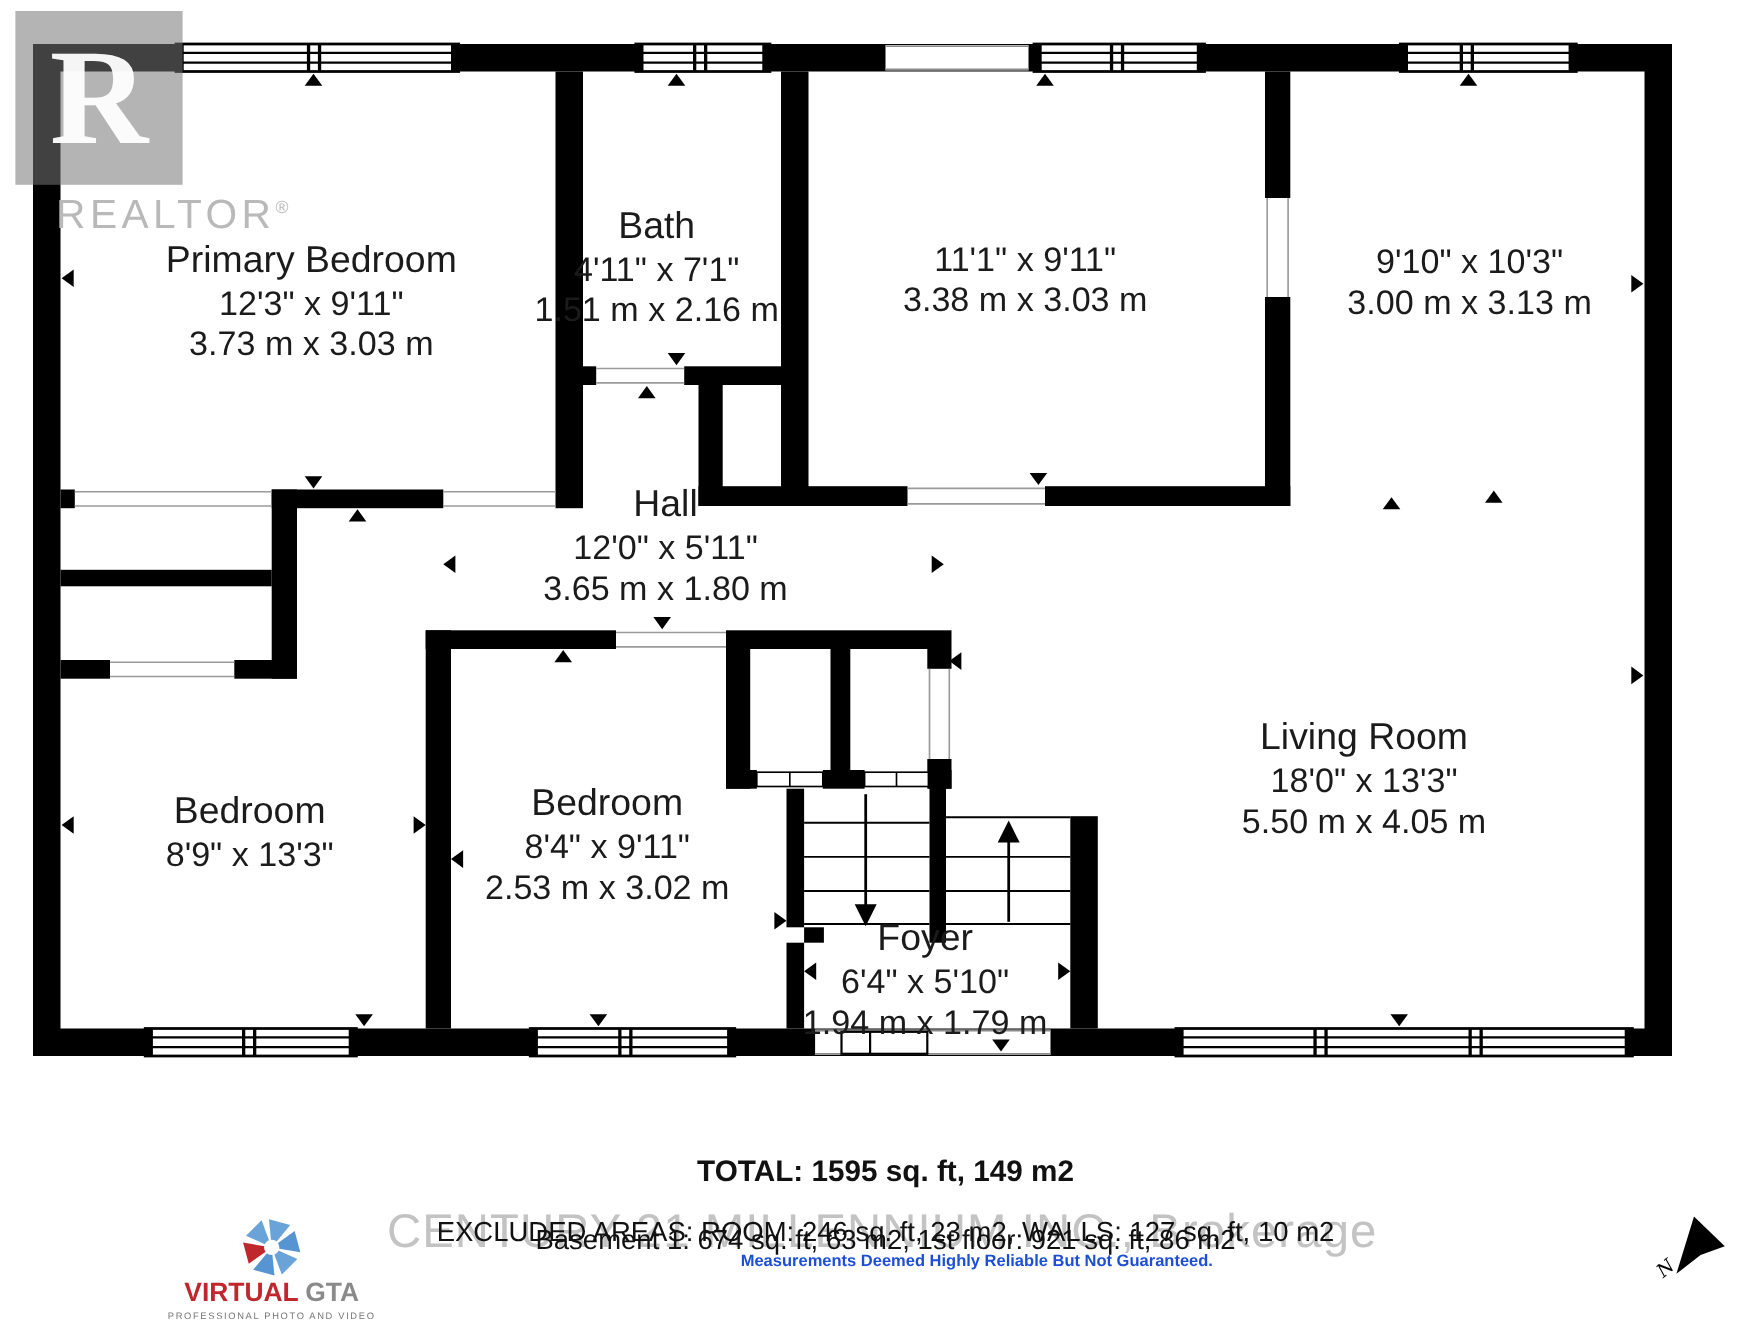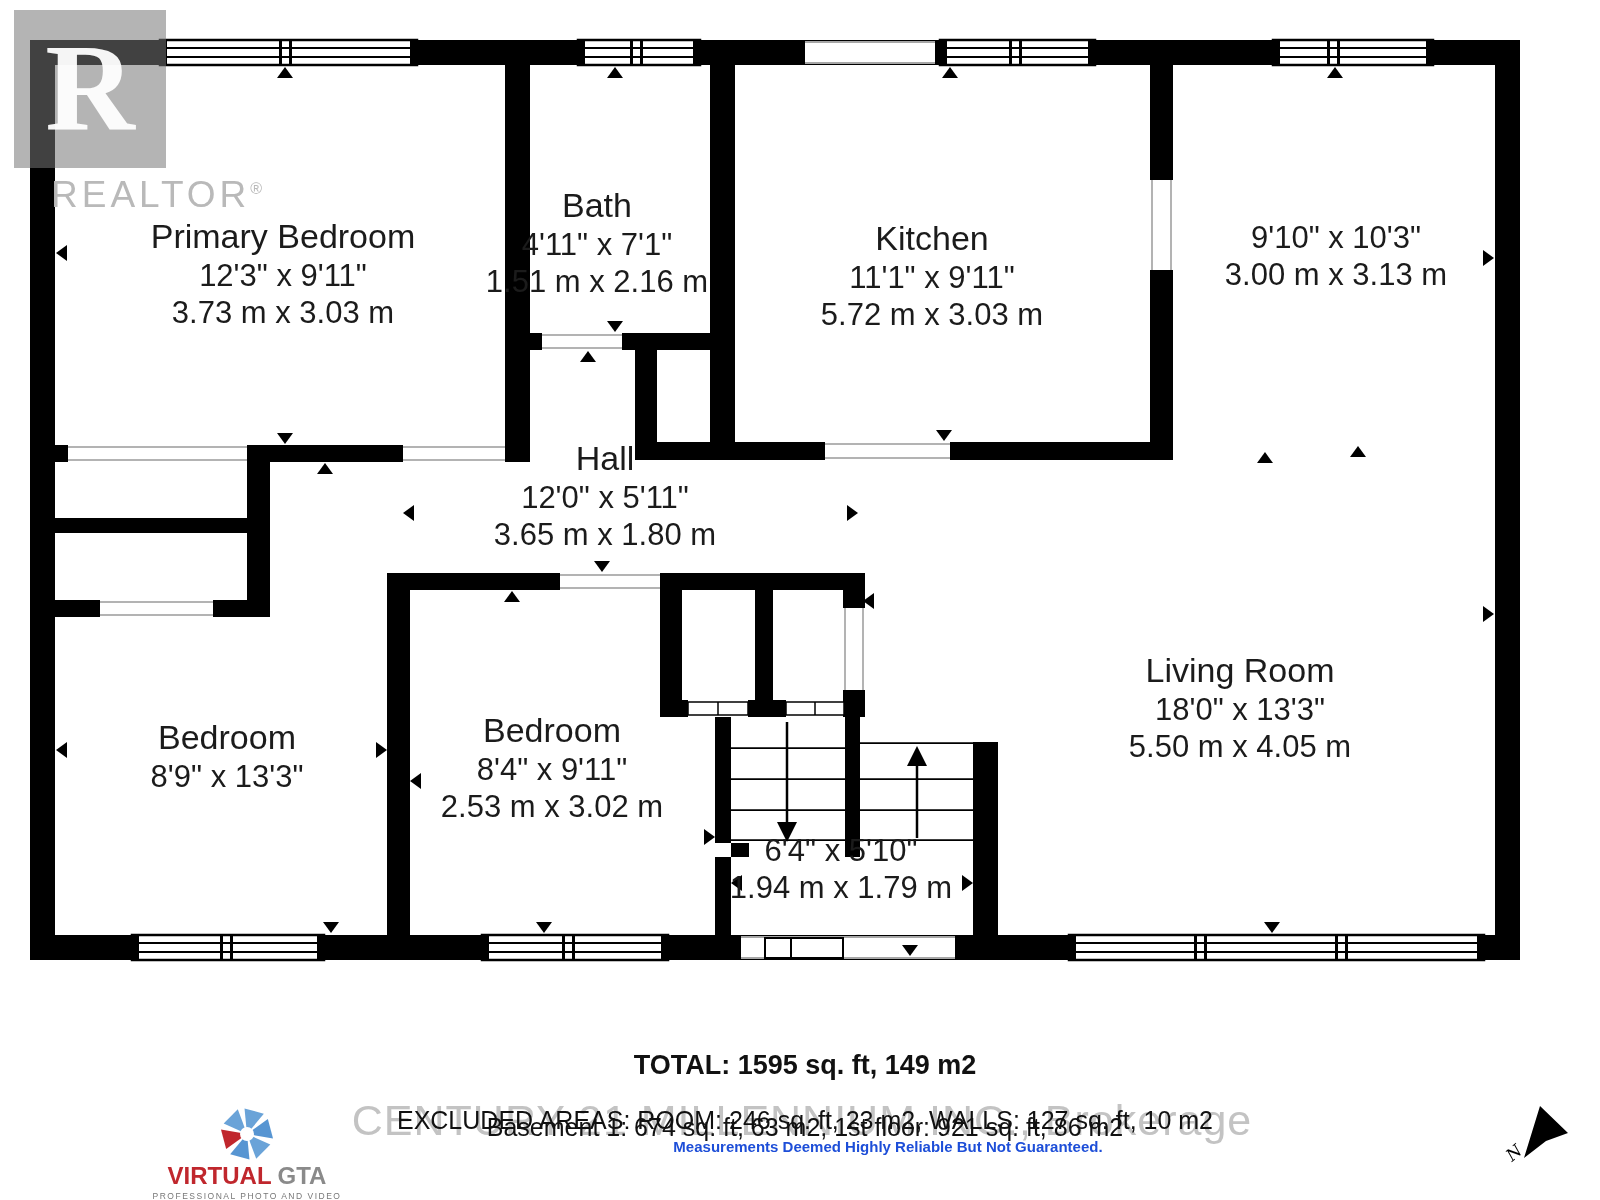--- a/index.html
+++ b/index.html
@@ -318,23 +318,22 @@
     <div class="room-metric">3.73 m x 3.03 m</div>
   </div>
 
   <div class="room" style="left: 597px; top: 184px;">
     <div class="room-name">Bath</div>
     <div class="room-imperial">4'11" x 7'1"</div>
     <div class="room-metric">1.51 m x 2.16 m</div>
   </div>
 
   <div class="room" style="left: 932px; top: 217px;">
-    <div class="room-name">Kitchen</div>
     <div class="room-imperial">11'1" x 9'11"</div>
-    <div class="room-metric">5.72 m x 3.03 m</div>
+    <div class="room-metric">3.38 m x 3.03 m</div>
   </div>
 
   <div class="room" style="left: 1336px; top: 219px;">
     <div class="room-imperial">9'10" x 10'3"</div>
     <div class="room-metric">3.00 m x 3.13 m</div>
   </div>
 
   <div class="room" style="left: 605px; top: 437px;">
     <div class="room-name">Hall</div>
     <div class="room-imperial">12'0" x 5'11"</div>
@@ -346,20 +345,21 @@
     <div class="room-imperial">8'9" x 13'3"</div>
   </div>
 
   <div class="room" style="left: 552px; top: 709px;">
     <div class="room-name">Bedroom</div>
     <div class="room-imperial">8'4" x 9'11"</div>
     <div class="room-metric">2.53 m x 3.02 m</div>
   </div>
 
   <div class="room" style="left: 841px; top: 832px;">
+    <div class="room-name">Foyer</div>
     <div class="room-imperial">6'4" x 5'10"</div>
     <div class="room-metric">1.94 m x 1.79 m</div>
   </div>
 
   <div class="room" style="left: 1240px; top: 649px;">
     <div class="room-name">Living Room</div>
     <div class="room-imperial">18'0" x 13'3"</div>
     <div class="room-metric">5.50 m x 4.05 m</div>
   </div>
 

